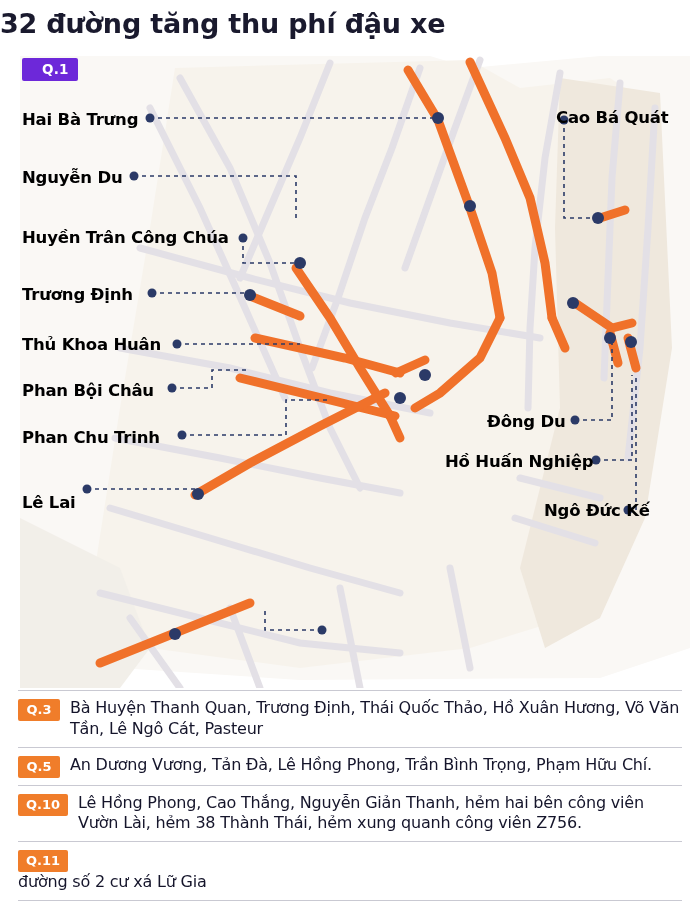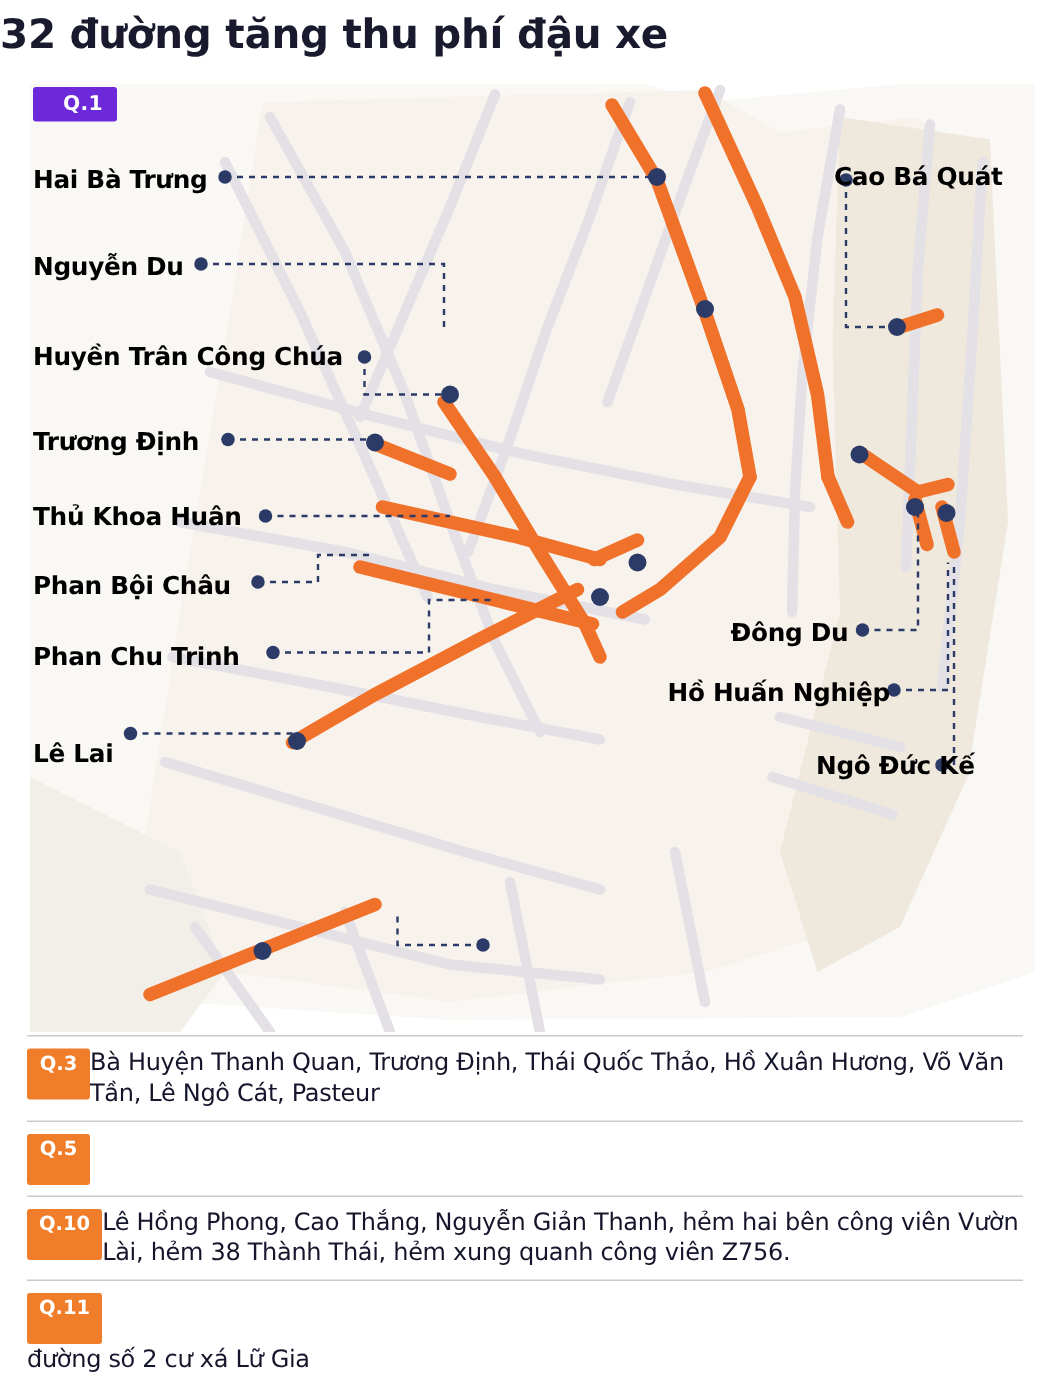--- a/index.html
+++ b/index.html
@@ -76,22 +76,23 @@
   .legend-row:last-child {
     border-bottom: 1px solid #c9c9d2;
     flex-direction: column;
   }
   .legend-tag {
     flex: 0 0 auto;
     background: #f07d2a;
     color: #fff;
     font-size: 13px;
     font-weight: bold;
-    padding: 3px 8px 16px 8px;
+    padding: 3px 8px 4px 8px;
     border-radius: 2px;
+    margin-right: 10px;
     margin-top: 1px;
     min-width: 26px;
     text-align: center;
   }
   .legend-text {
     flex: 1 1 auto;
     font-size: 16px;
     color: #15152b;
     line-height: 1.3;
     letter-spacing: -0.2px;
@@ -225,20 +226,21 @@
 
   <div class="legend">
 
     <div class="legend-row">
       <div class="legend-tag">Q.3</div>
       <div class="legend-text">Bà Huyện Thanh Quan, Trương Định, Thái Quốc Thảo, Hồ Xuân Hương, Võ Văn Tần, Lê Ngô Cát, Pasteur</div>
     </div>
 
     <div class="legend-row">
       <div class="legend-tag">Q.5</div>
+      <div class="legend-text">An Dương Vương, Tản Đà, Lê Hồng Phong, Trần Bình Trọng, Phạm Hữu Chí.</div>
     </div>
 
     <div class="legend-row">
       <div class="legend-tag">Q.10</div>
       <div class="legend-text">Lê Hồng Phong, Cao Thắng, Nguyễn Giản Thanh, hẻm hai bên công viên Vườn Lài, hẻm 38 Thành Thái, hẻm xung quanh công viên Z756.</div>
     </div>
 
     <div class="legend-row">
       <div class="legend-tag">Q.11</div>
       <div class="legend-text">đường số 2 cư xá Lữ Gia</div>

